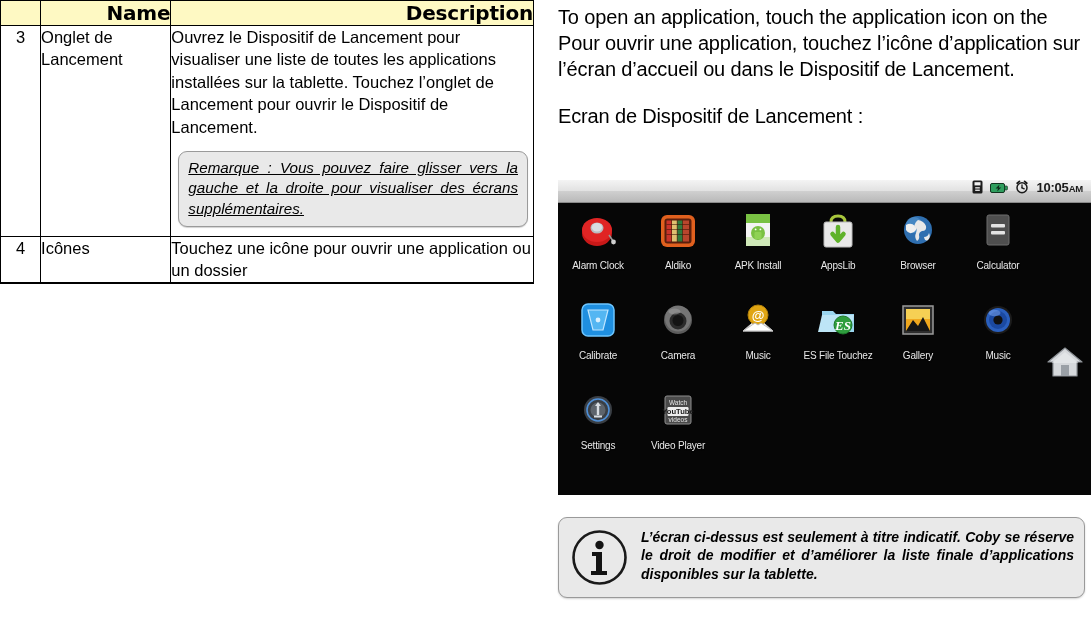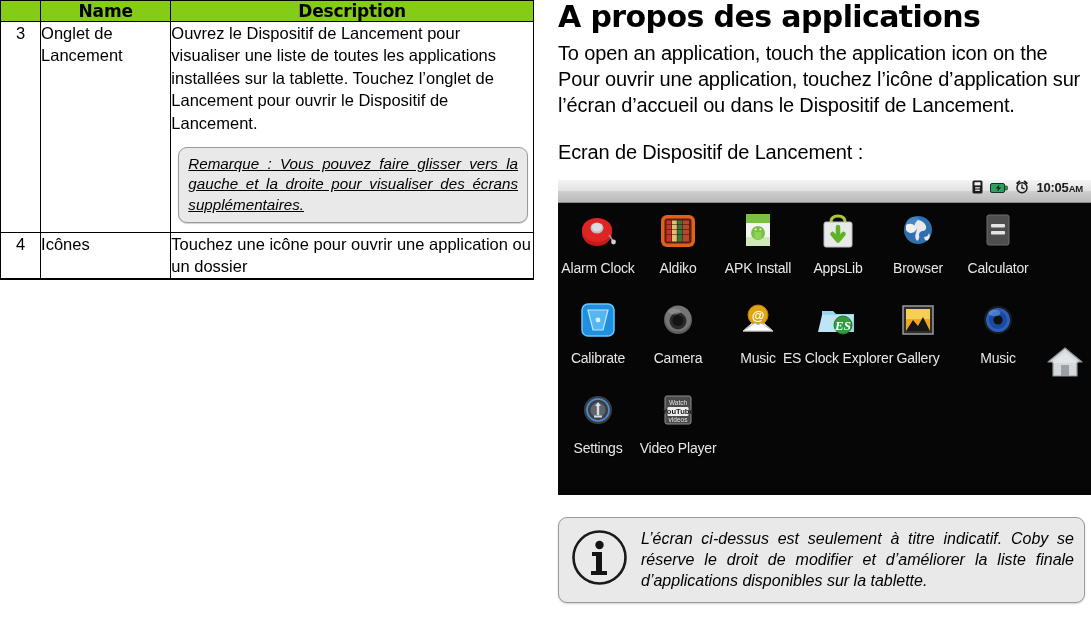--- a/index.html
+++ b/index.html
@@ -26,25 +26,25 @@
     border-collapse: collapse;
     width: 534px;
     table-layout: fixed;
   }
   table.spec td, table.spec th {
     border: 1px solid #000;
     vertical-align: top;
     padding: 0;
   }
   .hdr-row th {
-    background: #84cc16;
-    text-align: center;
+    background: #fef9c3;
+    text-align: right;
     font-family: "DejaVu Sans", sans-serif;
     font-weight: bold;
-    font-size: 17px;
+    font-size: 20px;
     letter-spacing: -0.2px;
     padding: 5px 0 6px 0;
     border-top: 2px solid #000;
     border-bottom: 2px solid #000;
   }
   .col-num  { width: 40px; }
   .col-name { width: 130px; }
   .col-desc { width: 362px; }
 
   td.cell {
@@ -152,21 +152,21 @@
     align-items: center;
   }
   .app-icon {
     width: 44px; height: 44px;
     position: relative;
     display: block;
   }
   .app-label {
     margin-top: 5px;
     font-family: "Liberation Sans", sans-serif;
-    font-size: 14px;
+    font-size: 10px;
     color: #e8e8e8;
     text-align: center;
     white-space: nowrap;
     letter-spacing: -0.2px;
     text-shadow: 0 1px 1px #000;
   }
   #home-btn {
     position: absolute;
     left: 487px; top: 141px;
     width: 40px; height: 36px;
@@ -188,25 +188,26 @@
   }
   #info-icon {
     flex: 0 0 auto;
     width: 57px; height: 57px;
     margin-right: 13px;
     margin-top: 2px;
   }
   #info-text {
     flex: 1 1 auto;
     font-style: italic;
-    font-size: 16px;
+    font-size: 14px;
     line-height: 1.32;
     text-align: justify;
     text-justify: inter-word;
     padding-top: 1px;
+    font-weight: bold;
   }
 </style>
 </head>
 <body>
 
 <div id="left-col">
   <table class="spec">
     <colgroup>
       <col class="col-num">
         <col class="col-name">
@@ -232,21 +233,20 @@
         <td class="cell num">4</td>
         <td class="cell">Icônes</td>
         <td class="cell desc">Touchez une icône pour ouvrir une application ou un dossier</td>
       </tr>
     </tbody>
   </table>
 </div>
 
 <div id="right-col">
 
-  <h1 id="page-title">A propos des applications</h1>
   <p class="body-par">To open an application, touch the application icon on the Pour ouvrir une application, touchez l’icône d’application sur l’écran d’accueil ou dans le Dispositif de Lancement.</p>
   <p class="body-par spaced">Ecran de Dispositif de Lancement :</p>
 
   <div id="tablet-shot">
 
     <div id="status-bar">
       <div id="status-icons">
 
         <span class="sb-ico">
           <svg width="11" height="14" viewBox="0 0 11 14">
@@ -417,21 +417,21 @@
         <div class="app-cell">
           <span class="app-icon">
             <svg width="44" height="44" viewBox="0 0 44 44">
               <path d="M6 10 h11 l3 3 h18 v18 h-32 z" fill="#9ad5ef"></path>
               <path d="M6 14 h32 l-4 17 h-32 z" fill="#bde5f6"></path>
               <circle cx="27" cy="24" r="9" fill="#2f9e3e"></circle>
               <circle cx="27" cy="24" r="9" fill="none" stroke="#1d7a2b"></circle>
               <text x="27" y="29" font-family="Liberation Serif, serif" font-size="13" font-style="italic" font-weight="bold" fill="#ffffff" text-anchor="middle">ES</text>
             </svg>
           </span>
-          <span class="app-label">ES Clock Explorer</span>
+          <span class="app-label">ES File Touchez</span>
         </div>
 
         <div class="app-cell">
           <span class="app-icon">
             <svg width="44" height="44" viewBox="0 0 44 44">
               <rect x="7" y="5" width="30" height="28" fill="#2d2d2d"></rect>
               <rect x="7" y="5" width="30" height="28" fill="none" stroke="#9a9a9a" stroke-width="1.5"></rect>
               <rect x="10" y="8" width="24" height="22" fill="#f0a81e"></rect>
               <rect x="10" y="8" width="24" height="10" fill="#f6d054"></rect>
               <path d="M10 30 L17 19 L22 25 L27 16 L34 30 Z" fill="#161616"></path>

